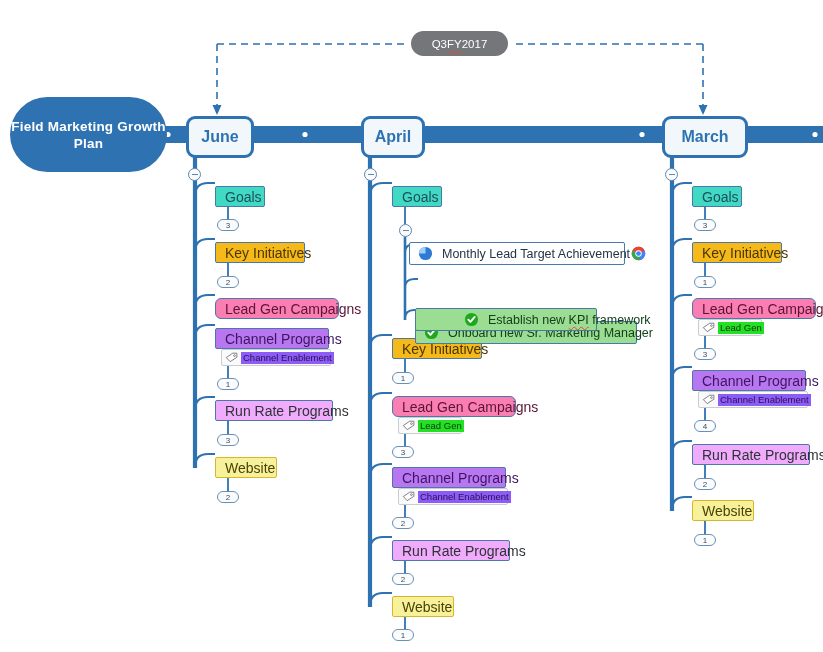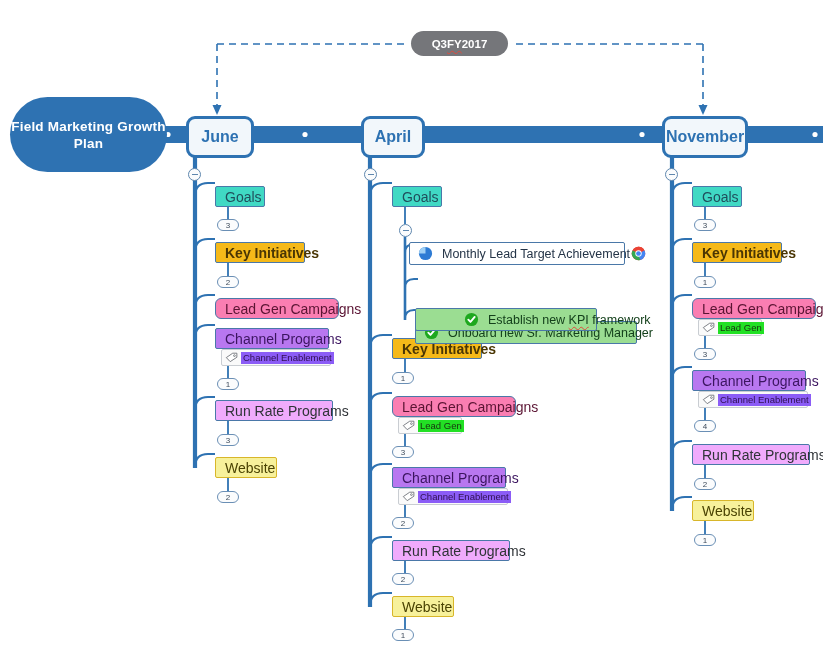--- a/index.html
+++ b/index.html
@@ -26,37 +26,37 @@
     background:#F2F7FB;border:3px solid #2E72B2;border-radius:9px;
     display:flex;align-items:center;justify-content:center;
     color:#2E72B2;font-weight:bold;font-size:16px;z-index:5;
   }
 
   
   .quarter-pill{
     position:absolute;left:411px;top:31px;width:97px;height:25px;
     background:#75767A;border-radius:13px;
     display:flex;align-items:center;justify-content:center;
-    color:#ffffff;font-weight:bold;font-size:11.5px;z-index:6;
+    color:#ffffff;font-weight:normal;font-size:11.5px;z-index:6;
   }
   .misspell{
     text-decoration:underline wavy #E04A3C;
     text-underline-offset:2px;
     text-decoration-thickness:1px;
   }
 
   
   .topic{
     position:absolute;height:21px;box-sizing:border-box;
     border:1.6px solid #4A78A8;border-radius:2px;
     display:flex;align-items:center;padding:0 9px;
     font-size:14px;color:#2C3340;white-space:nowrap;z-index:4;
   }
   .topic.goals{background:#40D9C4;color:#1F4E5B;}
-  .topic.key{background:#F5B919;color:#4A3604;font-weight:bold;}
+  .topic.key{background:#F5B919;color:#4A3604;}
   .topic.lead{background:#FA7EB2;color:#5B1433;border-radius:6px;}
   .topic.channel{background:#B877F0;color:#3C1560;}
   .topic.runrate{background:#f0abfc;color:#2F3337;}
   .topic.website{background:#F7F19B;border-color:#D8B62A;color:#4A4303;}
 
   
   .tagrow{
     position:absolute;height:17px;box-sizing:border-box;
     background:#FAFAFA;border:1.3px solid #C9CDD2;border-radius:2px;
     display:flex;align-items:center;gap:3px;padding:0 3px;z-index:4;
@@ -186,21 +186,21 @@
   </div>
 
   <div id="months-host">
       <div class="month-node" style="left: 186px; top: 116px; width: 62px;">
         <span>June</span>
       </div>
       <div class="month-node" style="left: 361px; top: 116px; width: 58px;">
         <span>April</span>
       </div>
       <div class="month-node" style="left: 662px; top: 116px; width: 80px;">
-        <span>November</span>
+        <span>March</span>
       </div>
     </div>
 
   <div id="branches-host">
       <div class="topic goals" style="left: 215px; top: 186px; width: 50px;">
         <span>Goals</span>
       </div>
       <div class="badge" style="left: 217px; top: 219px;">3</div>
       <div class="topic key" style="left: 215px; top: 242px; width: 90px;">
         <span>Key Initiatives</span>

